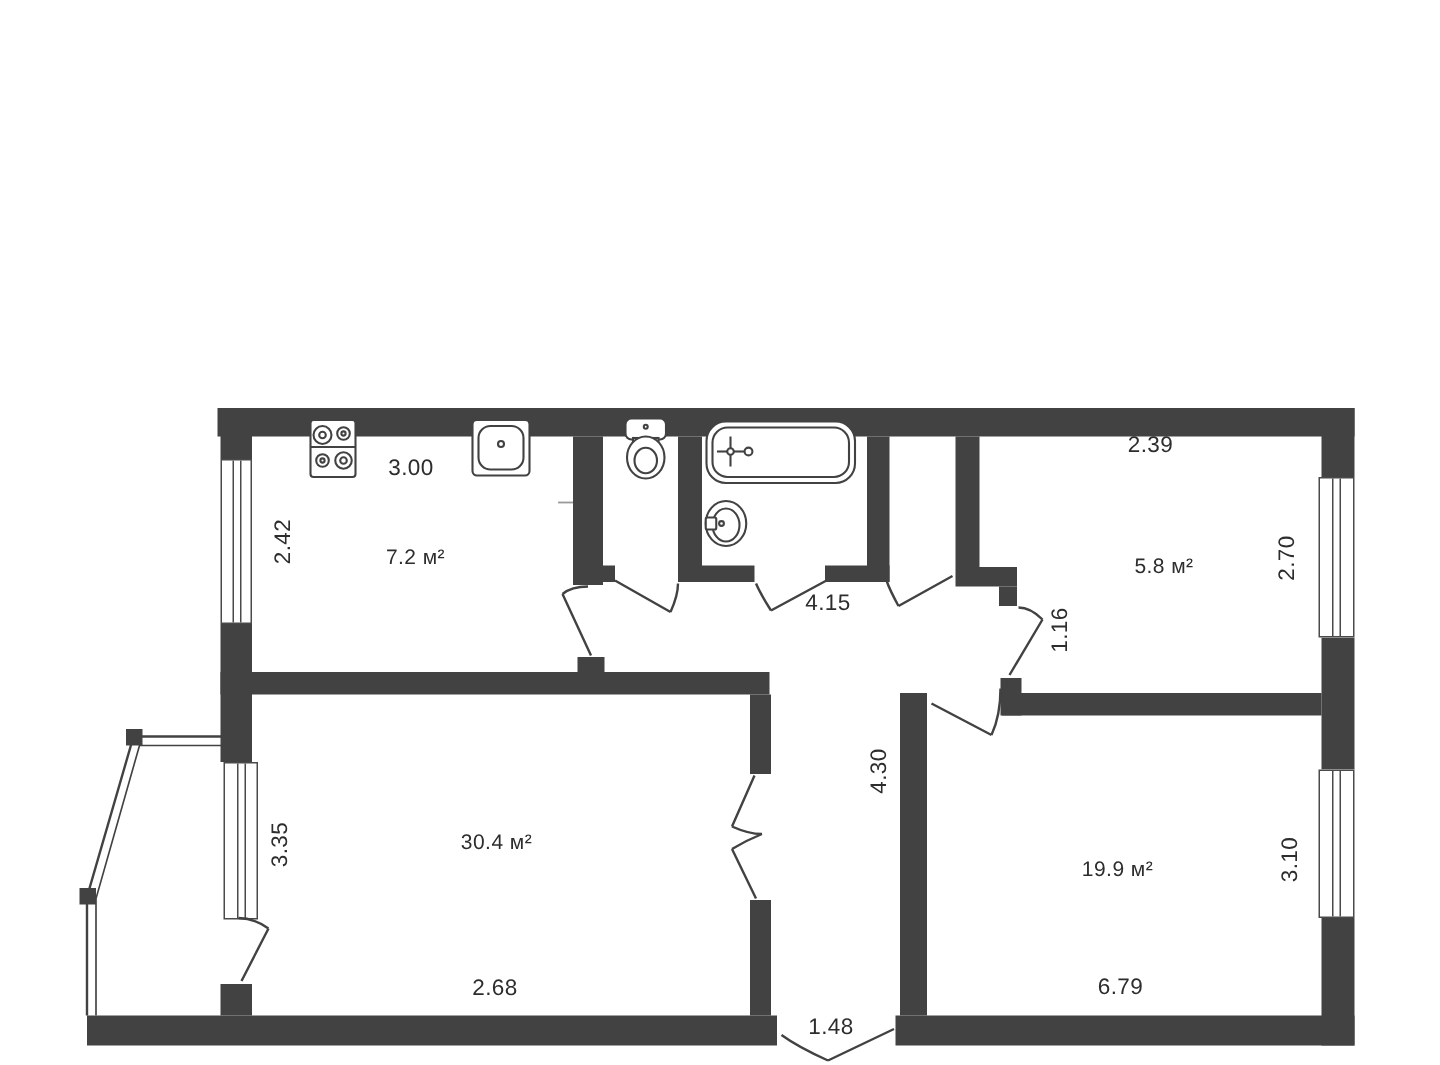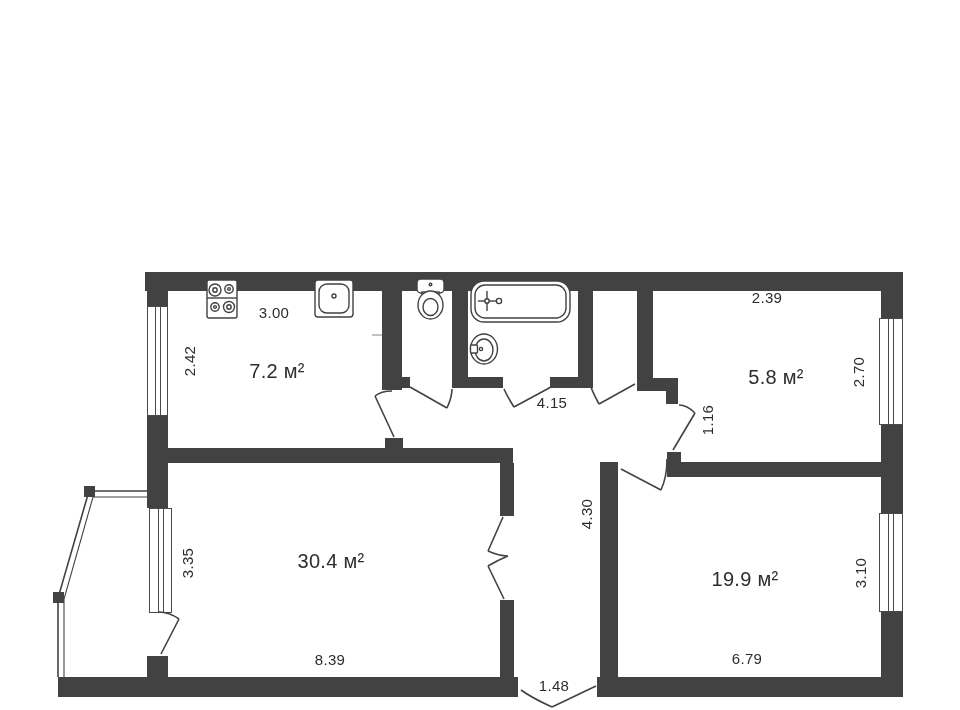--- a/index.html
+++ b/index.html
@@ -5,21 +5,21 @@
   html,body{margin:0;padding:0;background:#fff;}
   #plan{position:relative;width:960px;height:710px;background:#fff;overflow:hidden;
         font-family:"Liberation Sans", sans-serif;}
   .w{position:absolute;background:#424242;z-index:2;}
   .window{position:absolute;background:#fff;border:1.5px solid #4a4a4a;box-sizing:border-box;
           display:flex;justify-content:center;z-index:2;}
   .mull{width:6px;height:100%;border-left:1.4px solid #4a4a4a;border-right:1.4px solid #4a4a4a;box-sizing:border-box;}
   .dim{position:absolute;font-size:15px;font-weight:500;color:#2d2d2d;white-space:nowrap;
        transform:translate(-50%,-50%);z-index:4;letter-spacing:.3px;}
   .dim.v{transform:translate(-50%,-50%) rotate(-90deg);}
-  .dim.area{font-size:20px;font-weight:500;}
+  .dim.area{font-size:14px;font-weight:500;}
   #wm{position:absolute;left:482px;top:468px;transform:translate(-50%,-50%);
       font-size:88px;font-weight:bold;color:#e9e9e7;letter-spacing:2px;z-index:1;}
   svg.overlay{position:absolute;left:0;top:0;z-index:3;}
 </style>
 </head>
 <body>
 
 <div id="plan">
 
 
@@ -151,19 +151,19 @@
   <div class="dim v" style="left:858px;top:372px">2.70</div>
   <div class="dim area" style="left:776px;top:377px">5.8 м²</div>
   <div class="dim v" style="left:707px;top:420px">1.16</div>
 
   <div class="dim" style="left:552px;top:402px">4.15</div>
   <div class="dim v" style="left:586px;top:514px">4.30</div>
   <div class="dim" style="left:554px;top:685px">1.48</div>
 
   <div class="dim v" style="left:187px;top:563px">3.35</div>
   <div class="dim area" style="left:331px;top:561px">30.4 м²</div>
-  <div class="dim" style="left:330px;top:659px">8.39</div>
+  <div class="dim" style="left:330px;top:659px">2.68</div>
 
   <div class="dim area" style="left:745px;top:579px">19.9 м²</div>
   <div class="dim v" style="left:860px;top:573px">3.10</div>
   <div class="dim" style="left:747px;top:658px">6.79</div>
 
 </div>
 
 </body></html>

